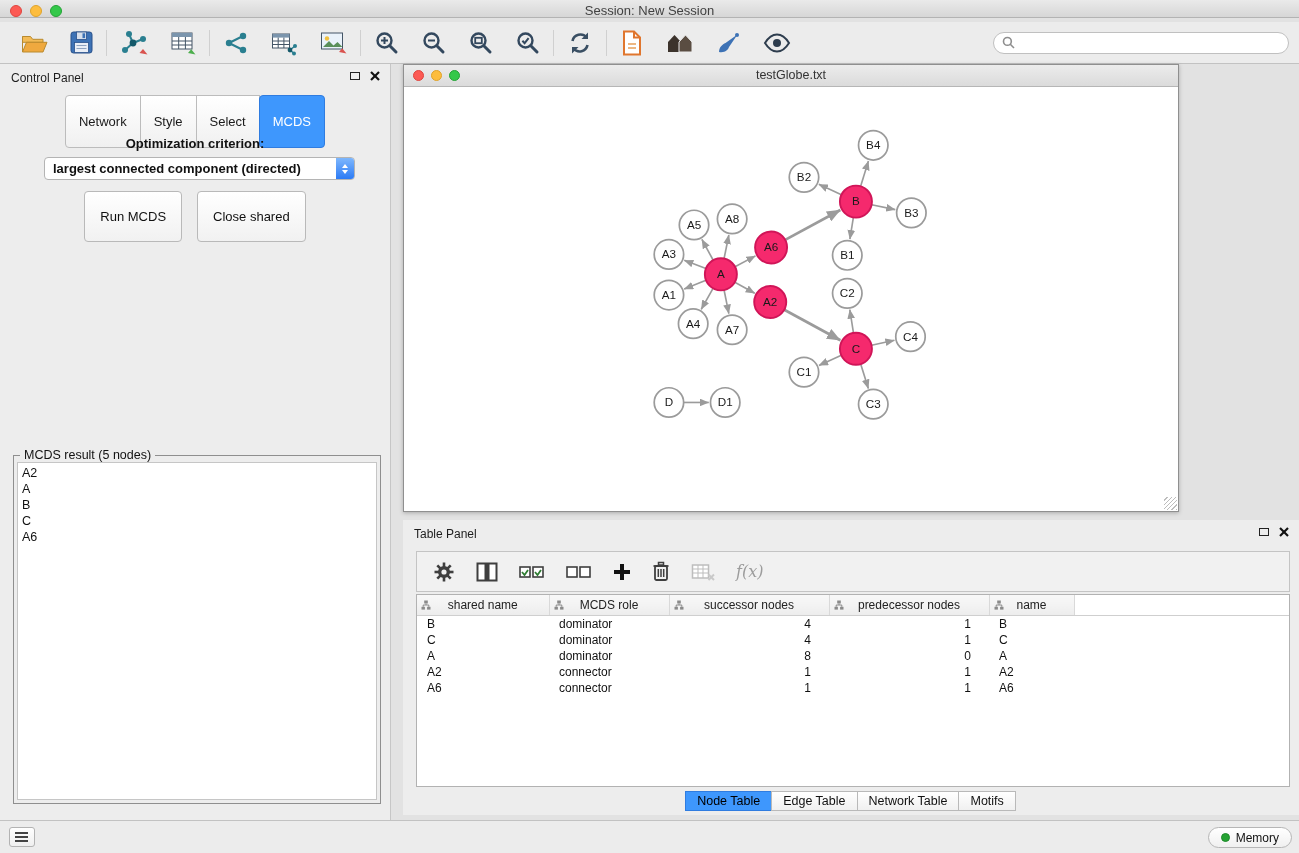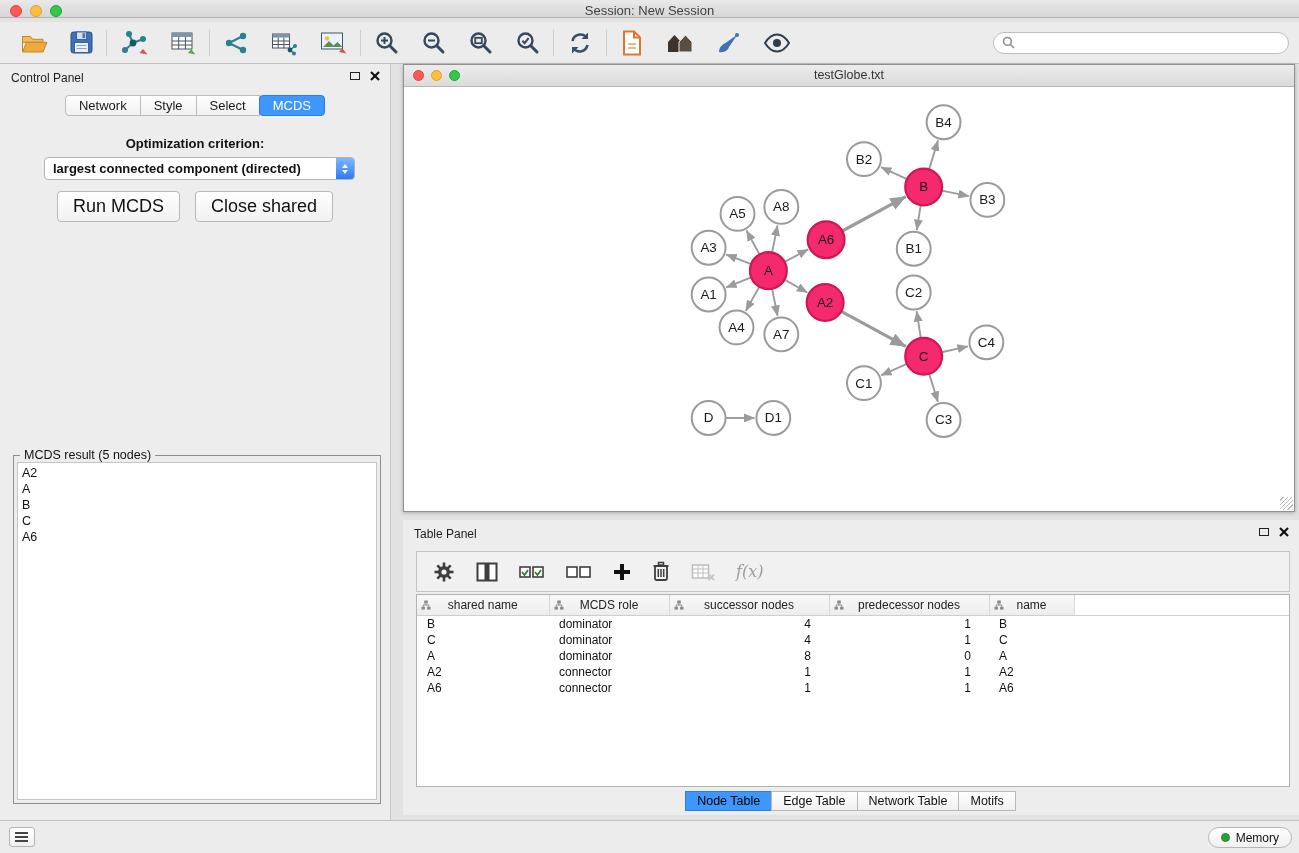--- a/index.html
+++ b/index.html
@@ -23,39 +23,39 @@
   .searchbox input{border:none;outline:none;flex:1;font-size:12px;font-family:"Liberation Sans",sans-serif;background:transparent;}
 
   
   .panel-title{font-size:12px;color:#1d1d1d;position:absolute;top:7px;left:11px;}
   .panel-controls{position:absolute;right:10px;top:7px;display:flex;gap:10px;align-items:center;}
   .float-btn{width:10px;height:8px;border:1.6px solid #222;box-sizing:border-box;background:transparent;}
 
   
   .control-panel{position:absolute;left:0;top:64px;width:391px;height:756px;background:#ededed;border-right:1px solid #c6c6c6;box-sizing:border-box;}
   .cp-tabs{display:flex;justify-content:center;position:absolute;top:31px;left:0;right:0;}
-  .cp-tab{font-size:13px;color:#1a1a1a;background:linear-gradient(#ffffff,#f0f0f0);border:1px solid #bcbcbc;padding:2px 13px;margin-left:-1px;}
+  .cp-tab{font-size:13px;color:#1a1a1a;background:linear-gradient(#ffffff,#f0f0f0);border:1px solid #bcbcbc;padding:18px 13px;margin-left:-1px;}
   .cp-tab:first-child{border-radius:4px 0 0 4px;margin-left:0;}
   .cp-tab:last-child{border-radius:0 4px 4px 0;}
   .cp-tab.active{background:#3e97fd;border-color:#2f7ce0;color:#fff;border-radius:4px;}
   .opt-label{position:absolute;top:72px;left:0;right:0;text-align:center;font-size:13px;font-weight:bold;color:#111;}
   .dropdown{position:absolute;top:93px;left:44px;width:311px;height:23px;background:#fff;border:1px solid #b4b4b4;border-radius:4px;display:flex;align-items:center;box-sizing:border-box;}
   .dropdown .val{font-size:13px;padding-left:8px;color:#111;flex:1;white-space:nowrap;overflow:hidden;font-weight:bold;}
   .stepper{width:18px;align-self:stretch;background:linear-gradient(#7eb7fd,#2c7bf5);border-radius:0 3px 3px 0;display:flex;flex-direction:column;align-items:center;justify-content:center;gap:2px;}
   .stepper .up{width:0;height:0;border-left:3.5px solid transparent;border-right:3.5px solid transparent;border-bottom:4px solid #fff;}
   .stepper .down{width:0;height:0;border-left:3.5px solid transparent;border-right:3.5px solid transparent;border-top:4px solid #fff;}
   .btn-row{position:absolute;top:127px;left:0;right:0;display:flex;justify-content:center;gap:15px;}
-  .btn{font-size:18px;padding:4px 15px;background:linear-gradient(#ffffff,#f1f1f1);border:1px solid #b9b9b9;border-radius:4px;color:#111;}
+  .btn{font-size:13px;padding:17px 15px;background:linear-gradient(#ffffff,#f1f1f1);border:1px solid #b9b9b9;border-radius:4px;color:#111;}
   .result-box{position:absolute;left:13px;right:9px;top:391px;height:347px;border:1px solid #8f8f8f;}
   .result-title{position:absolute;top:-8px;left:6px;background:#ededed;padding:0 4px;font-size:12.5px;color:#111;}
   .result-list{position:absolute;left:3px;right:3px;top:6px;bottom:3px;background:#fff;border:1px solid #c6c6c6;padding:2px 0 0 4px;overflow:hidden;}
   .result-item{font-size:12.5px;line-height:16px;color:#111;}
 
   
-  .network-window{position:absolute;left:403px;top:64px;width:892px;height:448px;background:#fff;border:1px solid #8f8f8f;box-sizing:border-box;box-shadow:0 1px 4px rgba(0,0,0,0.25);}
+  .network-window{position:absolute;left:403px;top:64px;width:776px;height:448px;background:#fff;border:1px solid #8f8f8f;box-sizing:border-box;box-shadow:0 1px 4px rgba(0,0,0,0.25);}
   .net-titlebar{height:21px;background:linear-gradient(#ececec,#dbdbdb);border-bottom:1px solid #b6b6b6;position:relative;}
   .net-title{text-align:center;font-size:12.5px;line-height:21px;color:#333;}
   .net-lights{position:absolute;left:9px;top:5px;display:flex;gap:7px;}
   .net-lights .light{width:11px;height:11px;}
   .net-canvas{position:absolute;left:0;top:22px;right:0;bottom:0;}
   .net-canvas svg{width:100%;height:100%;display:block;}
   .resize-grip{position:absolute;right:1px;bottom:1px;width:13px;height:13px;background:repeating-linear-gradient(135deg,transparent,transparent 2px,#bdbdbd 2px,#bdbdbd 3px);}
 
   
   .table-panel{position:absolute;left:403px;top:520px;width:896px;height:295px;background:#ededed;}

